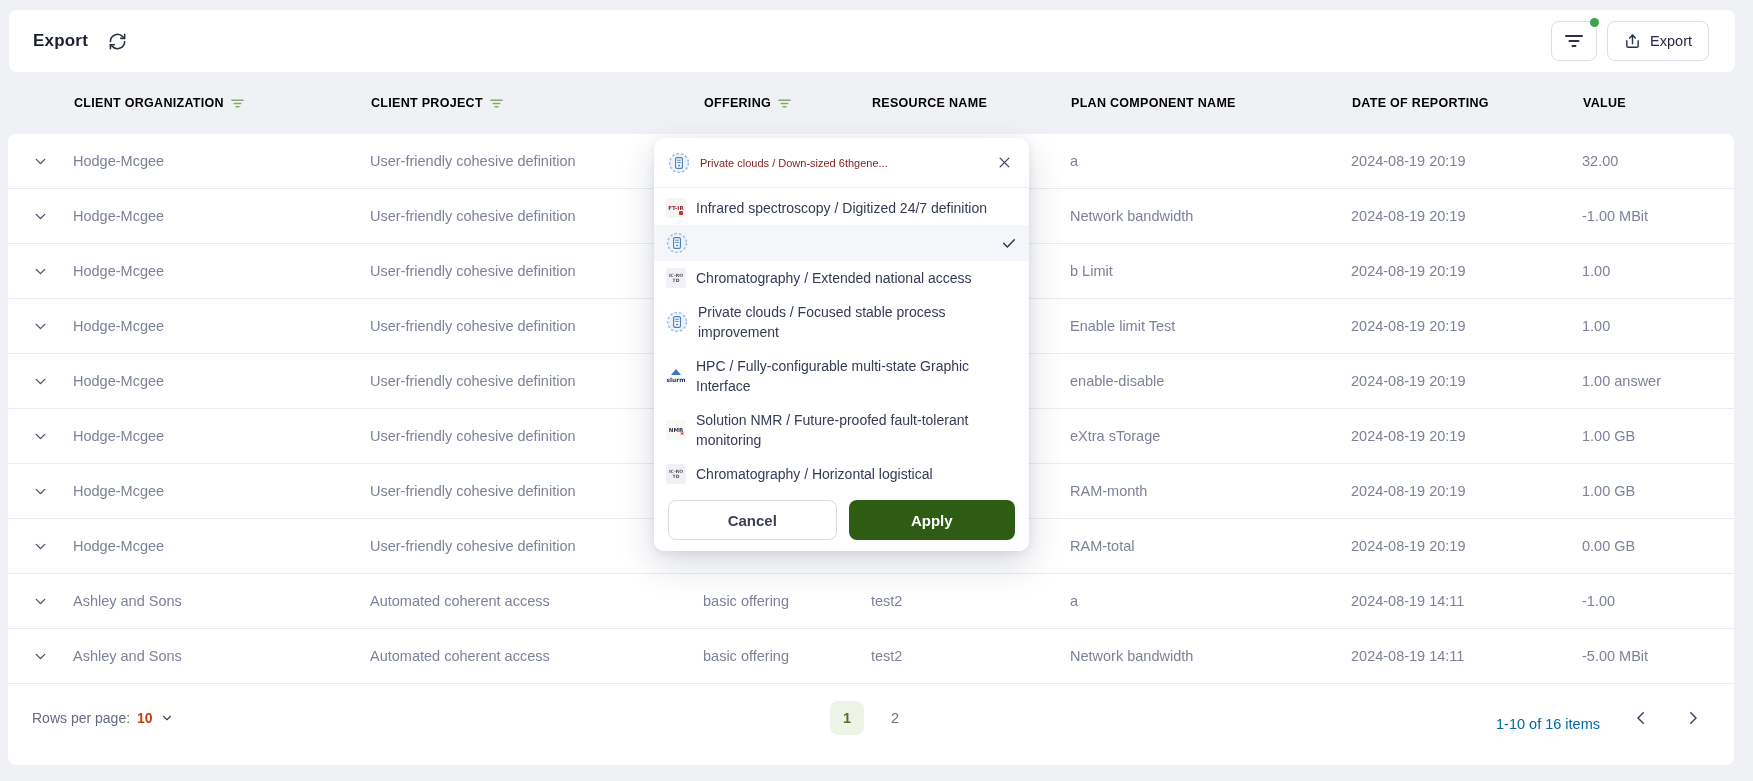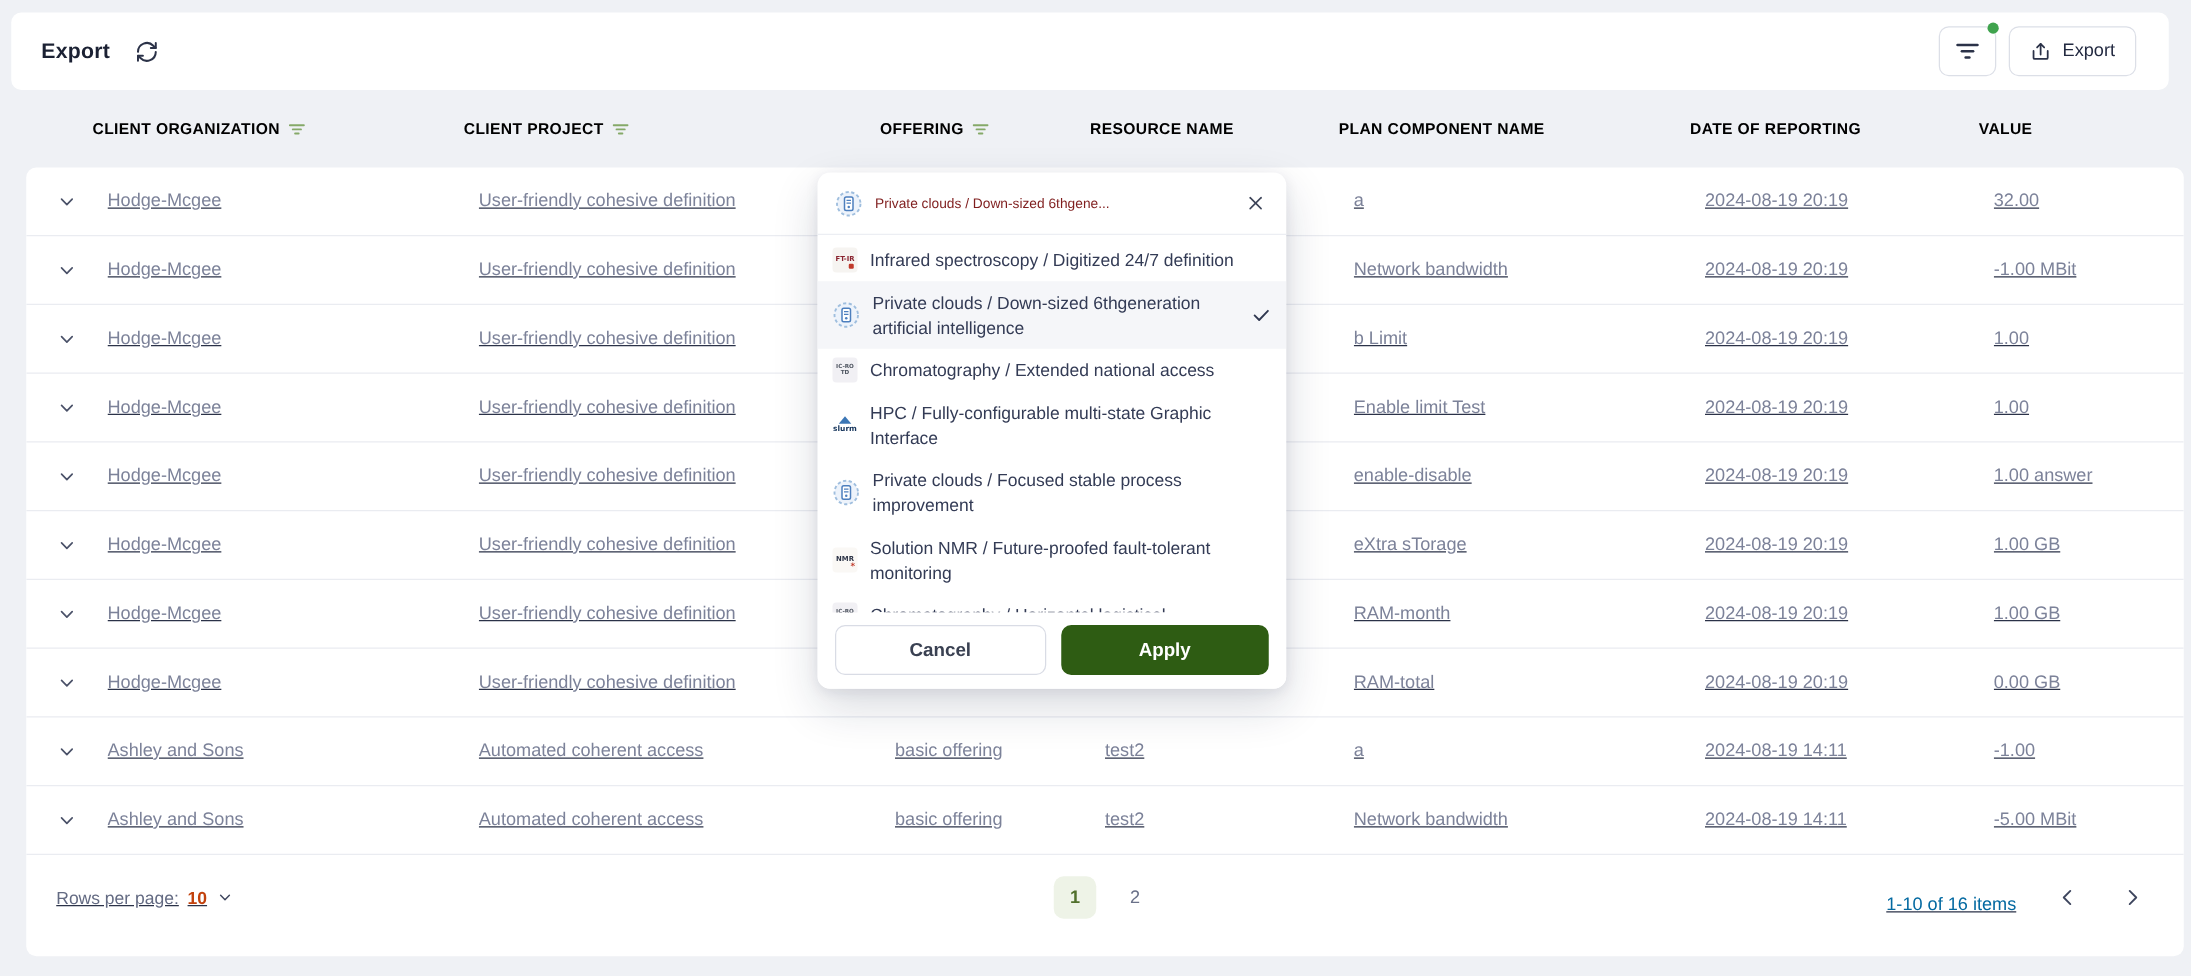--- a/index.html
+++ b/index.html
@@ -44,22 +44,22 @@
   }
   .table-header {
     position:absolute; left:9px; top:72px; width:1726px; height:62px;
   }
   .th-cell {
     display:flex; align-items:center; gap:7px;
     font-size:12.5px; font-weight:700; color:#000000; letter-spacing:.3px;
     white-space:nowrap;
   }
   .table-card {
-    position:absolute; left:21px; top:134px; width:1726px; height:631px;
-    background:#fff; border-radius:8px; overflow:hidden;text-decoration:underline;
+    position:absolute; left:8px; top:134px; width:1726px; height:631px;
+    background:#fff; border-radius:8px; overflow:hidden;
   }
   .t-row { height:55px; border-bottom:1px solid #eaecf1; font-size:14.5px; color:#7c8299; }
   .t-row .cell { white-space:nowrap; overflow:hidden; text-overflow:ellipsis; padding-right:12px; }
   .expander { display:flex; align-items:center; justify-content:flex-start; padding-left:24px; cursor:pointer; background:none; border:none; }
 
   
   .pagination {
     height:80px; display:flex; align-items:center; padding:0 30px 13px 24px; position:relative;
   }
   .rpp { display:flex; align-items:center; gap:7px; font-size:14px; color:#636a82; cursor:pointer; background:none; border:none; font-family:inherit;}
@@ -431,56 +431,55 @@
       <div class="dd-option selected">
     <span class="icon-wrap">
           <svg width="22" height="22" viewBox="0 0 22 22">
             <circle cx="11" cy="11" r="9.4" fill="#edf3fb" stroke="#9fbede" stroke-width="1.5" stroke-dasharray="2.6 2"></circle>
             <rect x="7.6" y="5.6" width="6.8" height="10.8" rx="1.4" fill="#fff" stroke="#4d7fbe" stroke-width="1.2"></rect>
             <line x1="9.2" y1="8.2" x2="12.8" y2="8.2" stroke="#4d7fbe" stroke-width="1"></line>
             <line x1="9.2" y1="10.4" x2="12.8" y2="10.4" stroke="#4d7fbe" stroke-width="1"></line>
             <circle cx="11" cy="13.6" r="1" fill="#4d7fbe"></circle>
           </svg>
         </span>
-    <span class="opt-label">Private clouds / Down-sized 6thgeneration artificial intelligence</span>
     <span class="opt-check">
       <svg width="16" height="16" viewBox="0 0 24 24" fill="none" stroke="#2f3750" stroke-width="2.2" stroke-linecap="round" stroke-linejoin="round">
             <path d="M4 12.5l5.5 5.5L20 7"></path>
           </svg>
     </span>
   </div>
       <div class="dd-option">
     <span class="icon-wrap">
           <span class="thumb chrom">IC-RO<br>TD</span>
         </span>
     <span class="opt-label">Chromatography / Extended national access</span>
-
-  </div>
-      <div class="dd-option">
-    <span class="icon-wrap">
-          <span class="thumb slurm"><span class="slurm-peak"></span>slurm</span>
-        </span>
-    <span class="opt-label">HPC / Fully-configurable multi-state Graphic Interface</span>
 
   </div>
       <div class="dd-option">
     <span class="icon-wrap">
           <svg width="22" height="22" viewBox="0 0 22 22">
             <circle cx="11" cy="11" r="9.4" fill="#edf3fb" stroke="#9fbede" stroke-width="1.5" stroke-dasharray="2.6 2"></circle>
             <rect x="7.6" y="5.6" width="6.8" height="10.8" rx="1.4" fill="#fff" stroke="#4d7fbe" stroke-width="1.2"></rect>
             <line x1="9.2" y1="8.2" x2="12.8" y2="8.2" stroke="#4d7fbe" stroke-width="1"></line>
             <line x1="9.2" y1="10.4" x2="12.8" y2="10.4" stroke="#4d7fbe" stroke-width="1"></line>
             <circle cx="11" cy="13.6" r="1" fill="#4d7fbe"></circle>
           </svg>
         </span>
     <span class="opt-label">Private clouds / Focused stable process improvement</span>
 
   </div>
       <div class="dd-option">
     <span class="icon-wrap">
+          <span class="thumb slurm"><span class="slurm-peak"></span>slurm</span>
+        </span>
+    <span class="opt-label">HPC / Fully-configurable multi-state Graphic Interface</span>
+
+  </div>
+      <div class="dd-option">
+    <span class="icon-wrap">
           <span class="thumb nmr">NMR</span>
         </span>
     <span class="opt-label">Solution NMR / Future-proofed fault-tolerant monitoring</span>
 
   </div>
       <div class="dd-option">
     <span class="icon-wrap">
           <span class="thumb chrom">IC-RO<br>TD</span>
         </span>
     <span class="opt-label">Chromatography / Horizontal logistical</span>

